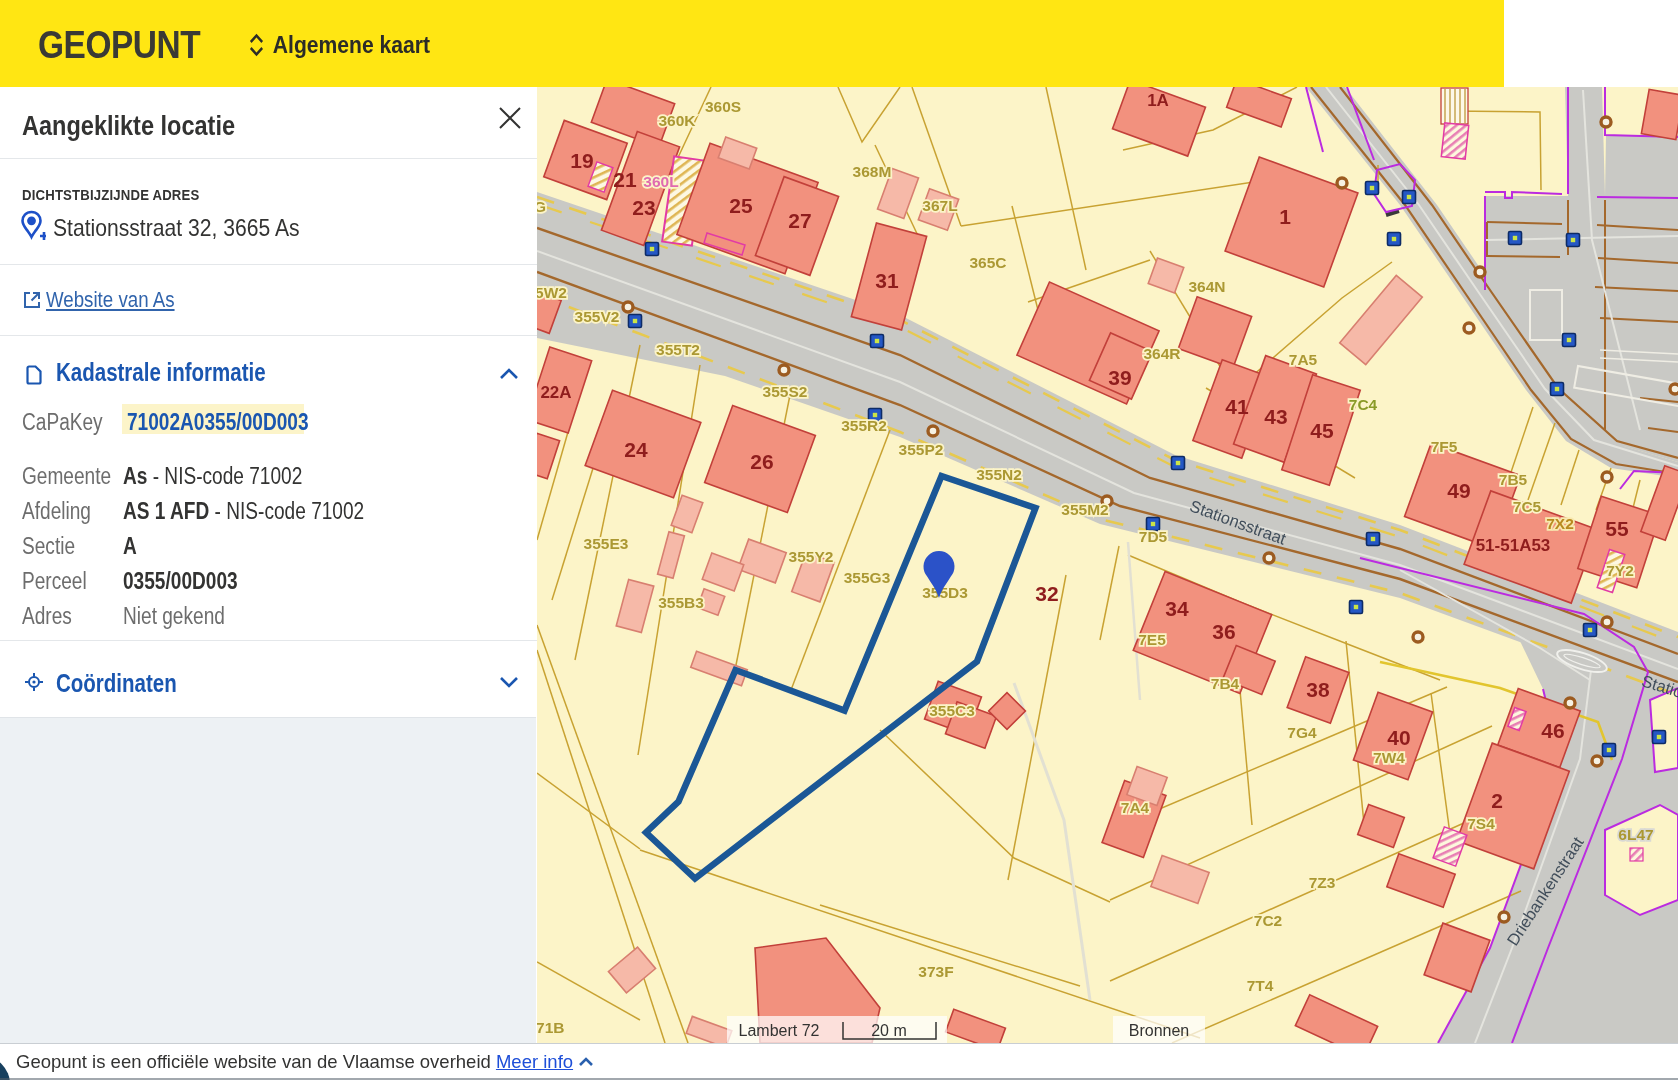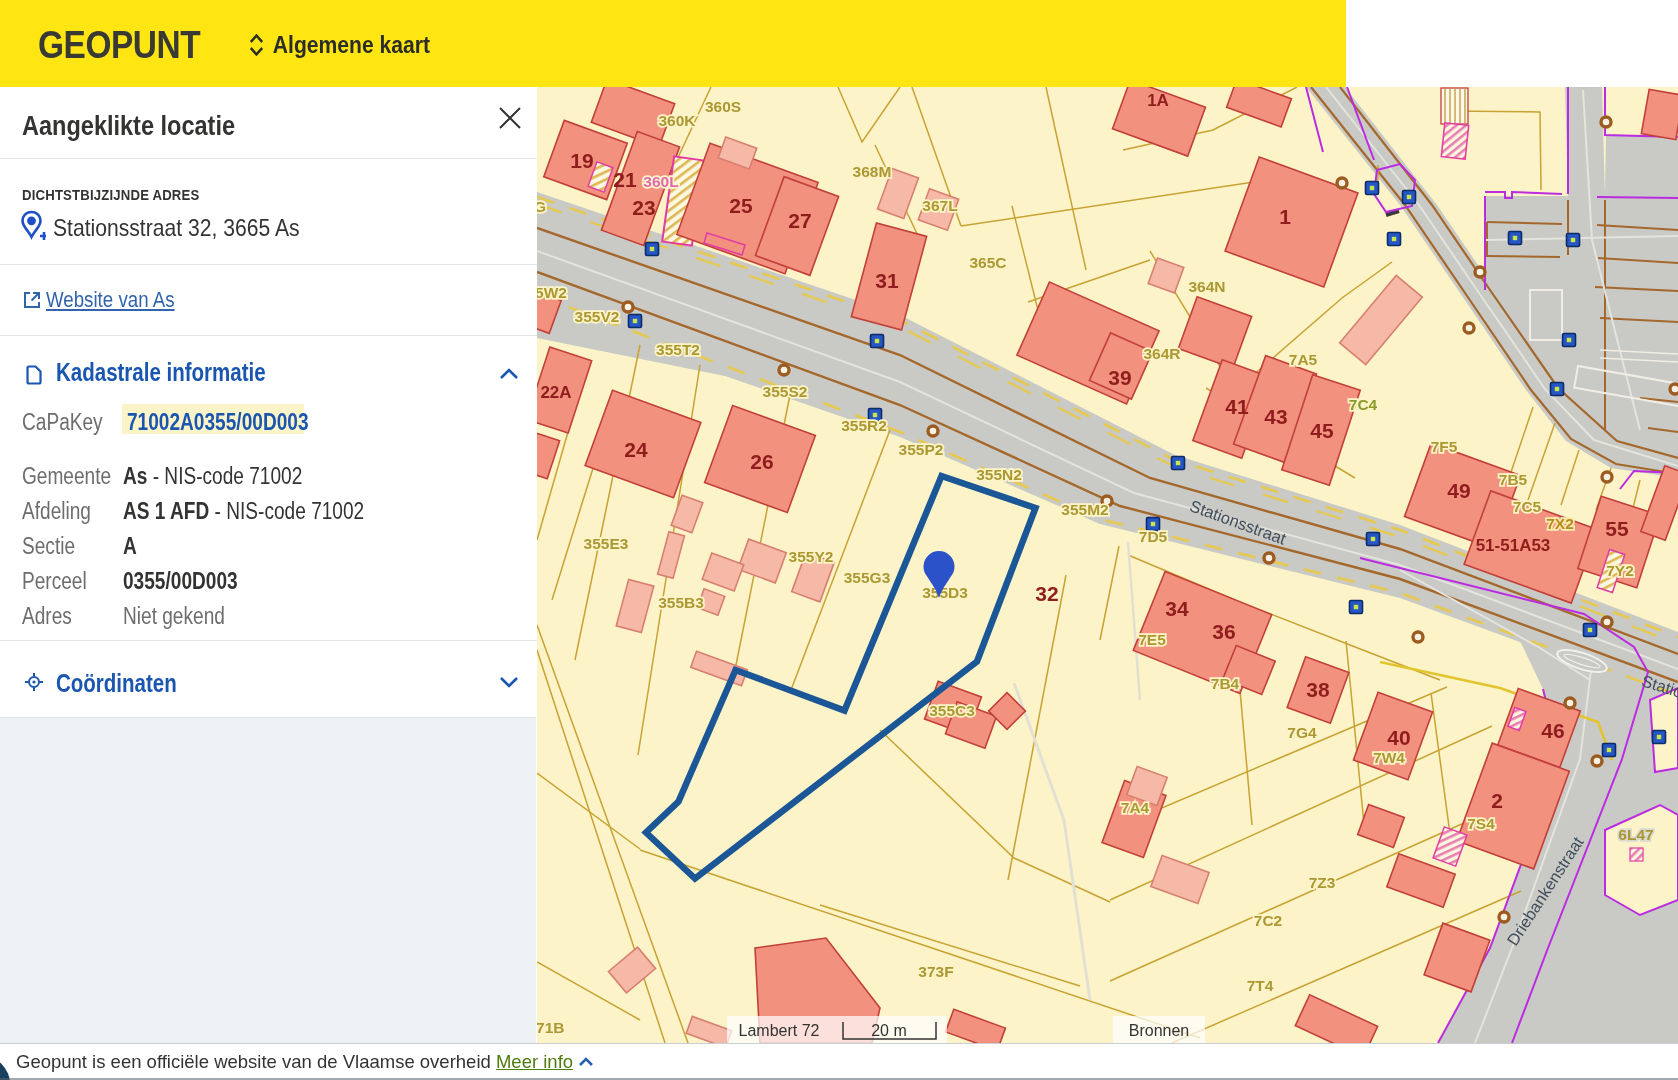--- a/index.html
+++ b/index.html
@@ -1,20 +1,20 @@
 <!DOCTYPE html>
 <html lang="nl"><head>
 <meta charset="utf-8">
 <title>Geopunt</title>
 <style>
   * { margin:0; padding:0; box-sizing:border-box; }
   html,body { width:1678px; height:1080px; overflow:hidden; font-family:"Liberation Sans", sans-serif; background:#fff; }
   #page { position:relative; width:1678px; height:1080px; }
   
-  #hdr { position:absolute; left:0; top:0; width:1346px; height:87px; background:#FFE613; }
+  #hdr { position:absolute; left:0; top:0; width:1504px; height:87px; background:#FFE613; }
   #logo { position:absolute; left:38px; top:24px; font-size:38px; font-weight:700; letter-spacing:-0.5px; color:#3a3a35; transform:scaleX(0.88); transform-origin:left; }
   #mapsel { position:absolute; left:249px; top:31px; font-size:24px; font-weight:700; color:#2c2c28; transform:scaleX(0.88); transform-origin:left; }
   #mapsel svg { vertical-align:-4px; margin-right:10px; }
   
   #side { position:absolute; left:0; top:87px; width:483px; height:993px; background:#fff; }
   #side .hr { position:absolute; left:0; width:537px; height:1px; background:#e4e7ea; }
   .ttl { position:absolute; left:22px; font-size:28px; font-weight:700; color:#333332; transform:scaleX(0.84); transform-origin:left; }
   #closex { position:absolute; left:496px; top:17px; width:28px; height:28px; }
   .lbl-upper { position:absolute; left:22px; font-size:15.5px; font-weight:700; color:#333332; letter-spacing:0.2px; transform:scaleX(0.85); transform-origin:left; }
   .addr { position:absolute; left:53px; font-size:24px; color:#333332; transform:scaleX(0.88); transform-origin:left; }
@@ -22,21 +22,21 @@
   .sechdr { position:absolute; left:56px; font-size:25px; font-weight:700; color:#1a56b0; transform:scaleX(0.82); transform-origin:left; }
   .rowlbl { position:absolute; left:22px; font-size:23px; color:#6d6d6d; transform:scaleX(0.83); transform-origin:left; }
   .rowval { position:absolute; left:123px; font-size:23px; color:#333332; transform:scaleX(0.83); transform-origin:left; }
   .b { font-weight:700; }
   #grayzone { position:absolute; left:0; top:630px; width:536px; height:363px; background:#edf1f4; border-top:1px solid #e0e4e8; }
   
   #map { position:absolute; left:537px; top:87px; width:1141px; height:956px; }
   
   #ftr { position:absolute; left:0; top:1043px; width:1678px; height:37px; background:#fff; border-top:1px solid #c9ced3; }
   #ftr .txt { position:absolute; left:16px; top:7px; font-size:18.5px; color:#333332; }
-  #ftr a { color:#4d7c0f; text-decoration:underline; }
+  #ftr a { color:#1d4ed8; text-decoration:underline; }
   #fcirc { position:absolute; left:-46px; top:1056px; width:56px; height:56px; border-radius:50%; background:#17405f; }
   #bline { position:absolute; left:0; top:1078px; width:1678px; height:2px; background:#55606b; opacity:0.55; }
 </style>
 </head>
 <body>
 <div id="page">
 
   <div id="map"><svg xmlns="http://www.w3.org/2000/svg" width="1141" height="956" viewBox="537 87 1141 956">
 <defs>
           <pattern id="hy" width="7" height="7" patternTransform="rotate(45)" patternUnits="userSpaceOnUse">

